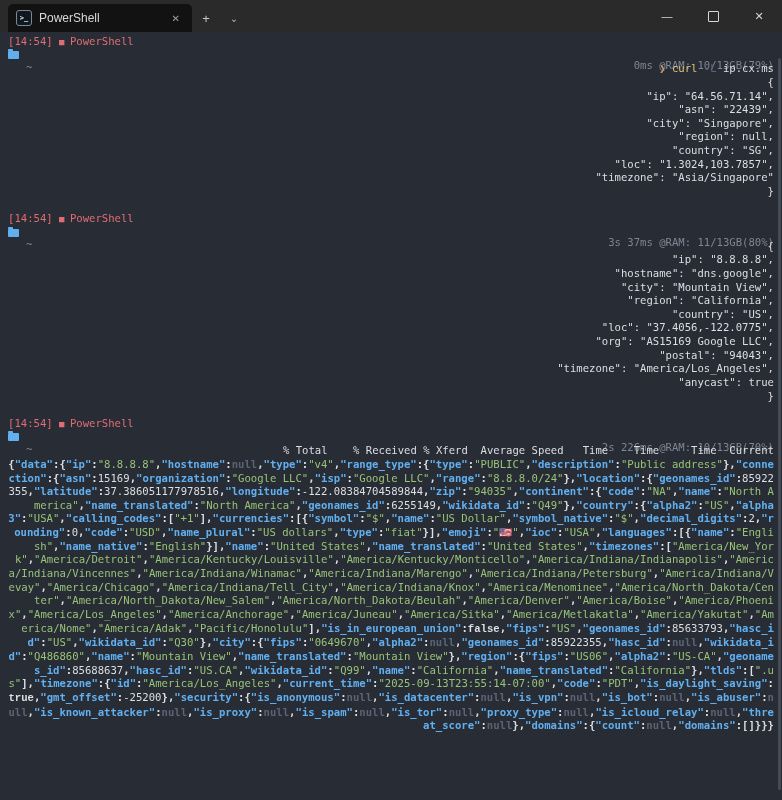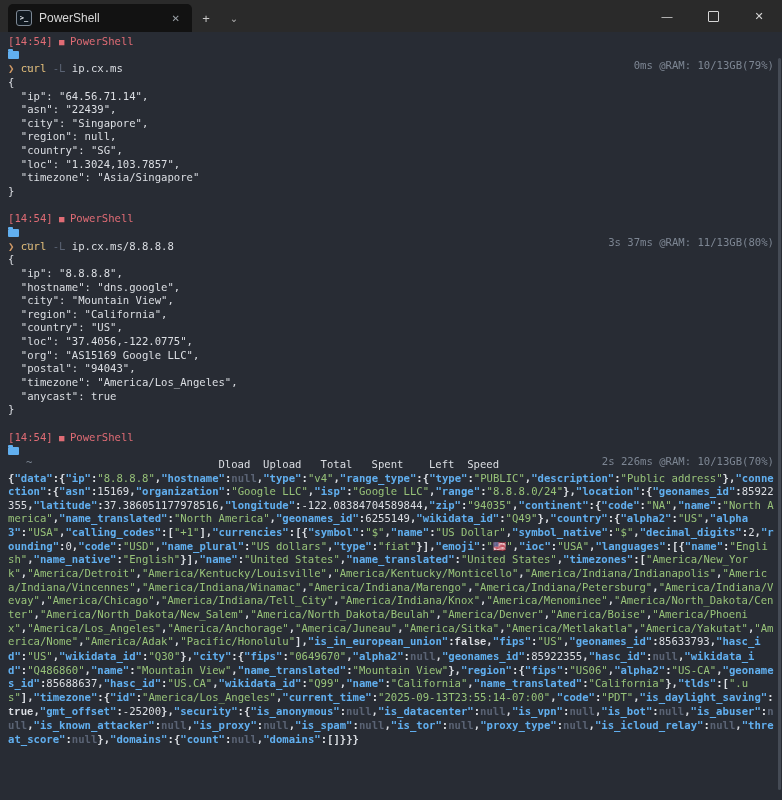--- a/index.html
+++ b/index.html
@@ -15,21 +15,21 @@
   .tabbar-btn{width:28px;margin-top:4px;display:flex;align-items:center;justify-content:center;color:#c8c8c8;font-size:13px;}
   .tabbar-btn.small{font-size:10px;color:#b0b0b0;}
   .tb-spacer{flex:1;}
   .win-btn{width:46px;display:flex;align-items:center;justify-content:center;color:#d6d6d6;font-size:11px;}
   .win-btn .sq{display:inline-block;width:9px;height:9px;border:1px solid #d6d6d6;border-radius:1px;}
 
   
   .terminal{position:absolute;top:32px;left:0;width:766px;height:768px;padding:3px 8px 0 8px;background:#282c34;
             font-family:"DejaVu Sans Mono",monospace;font-size:10.6px;line-height:13.65px;color:#dcdfe4;}
   .line{white-space:pre;height:13.65px;}
-  .blk{margin-bottom:13.65px;}
+  .blk{margin-bottom:13.65px;text-align:right;}
   .blk:last-child{margin-bottom:0;}
   .hdr{display:flex;justify-content:space-between;height:13.65px;white-space:pre;}
   .c-red{color:#e06c75;}
   .c-yellow{color:#e5c07b;}
   .c-prompt{color:#d19a66;}
   .c-gray{color:#7d8693;margin-top:24px;}
   .c-dim{color:#5a6374;}
   .c-fg{color:#dcdfe4;}
   .sq-icon{font-size:9px;}
   .cwd{display:flex;align-items:center;height:13.65px;}
@@ -92,37 +92,36 @@
       <div class="line"><span class="c-fg">  "loc": "1.3024,103.7857",</span></div>
       <div class="line"><span class="c-fg">  "timezone": "Asia/Singapore"</span></div>
       <div class="line"><span class="c-fg">}</span></div>
     </div>
     <div class="blk">
       <div class="hdr"><span><span class="c-red">[14:54] </span><span class="c-red sq-icon">■ </span><span class="c-red">PowerShell</span></span><span class="c-gray">3s 37ms @RAM: 11/13GB(80%)</span></div>
       <div class="cwd">
         <span class="folder"></span>
         <span class="c-gray">~</span>
       </div>
-      <div class="line"><span class="c-prompt">❯ </span><span class="c-yellow">curl</span><span class="c-fg"> </span><span class="c-dim">-L</span><span class="c-fg"> ip.cx.ms/8.8.8.8</span></div>
       <div class="line"><span class="c-fg">{</span></div>
       <div class="line"><span class="c-fg">  "ip": "8.8.8.8",</span></div>
       <div class="line"><span class="c-fg">  "hostname": "dns.google",</span></div>
       <div class="line"><span class="c-fg">  "city": "Mountain View",</span></div>
       <div class="line"><span class="c-fg">  "region": "California",</span></div>
       <div class="line"><span class="c-fg">  "country": "US",</span></div>
       <div class="line"><span class="c-fg">  "loc": "37.4056,-122.0775",</span></div>
       <div class="line"><span class="c-fg">  "org": "AS15169 Google LLC",</span></div>
       <div class="line"><span class="c-fg">  "postal": "94043",</span></div>
       <div class="line"><span class="c-fg">  "timezone": "America/Los_Angeles",</span></div>
       <div class="line"><span class="c-fg">  "anycast": true</span></div>
       <div class="line"><span class="c-fg">}</span></div>
     </div>
     <div class="blk">
       <div class="hdr"><span><span class="c-red">[14:54] </span><span class="c-red sq-icon">■ </span><span class="c-red">PowerShell</span></span><span class="c-gray">2s 226ms @RAM: 10/13GB(70%)</span></div>
       <div class="cwd">
         <span class="folder"></span>
         <span class="c-gray">~</span>
       </div>
-      <div class="line"><span class="c-fg">                                 Dload  Upload   Total   Spent    Left  Speed</span></div>
+      <div class="line"><span class="c-fg">  % Total    % Received % Xferd  Average Speed   Time    Time     Time  Current</span></div>
       <pre class="blob"><span class="c-punct">{</span><span class="c-key">"data"</span><span class="c-punct">:</span><span class="c-punct">{</span><span class="c-key">"ip"</span><span class="c-punct">:</span><span class="c-str">"8.8.8.8"</span><span class="c-punct">,</span><span class="c-key">"hostname"</span><span class="c-punct">:</span><span class="c-null">null</span><span class="c-punct">,</span><span class="c-key">"type"</span><span class="c-punct">:</span><span class="c-str">"v4"</span><span class="c-punct">,</span><span class="c-key">"range_type"</span><span class="c-punct">:</span><span class="c-punct">{</span><span class="c-key">"type"</span><span class="c-punct">:</span><span class="c-str">"PUBLIC"</span><span class="c-punct">,</span><span class="c-key">"description"</span><span class="c-punct">:</span><span class="c-str">"Public address"</span><span class="c-punct">}</span><span class="c-punct">,</span><span class="c-key">"connection"</span><span class="c-punct">:</span><span class="c-punct">{</span><span class="c-key">"asn"</span><span class="c-punct">:</span><span class="c-num">15169</span><span class="c-punct">,</span><span class="c-key">"organization"</span><span class="c-punct">:</span><span class="c-str">"Google LLC"</span><span class="c-punct">,</span><span class="c-key">"isp"</span><span class="c-punct">:</span><span class="c-str">"Google LLC"</span><span class="c-punct">,</span><span class="c-key">"range"</span><span class="c-punct">:</span><span class="c-str">"8.8.8.0/24"</span><span class="c-punct">}</span><span class="c-punct">,</span><span class="c-key">"location"</span><span class="c-punct">:</span><span class="c-punct">{</span><span class="c-key">"geonames_id"</span><span class="c-punct">:</span><span class="c-num">85922355</span><span class="c-punct">,</span><span class="c-key">"latitude"</span><span class="c-punct">:</span><span class="c-num">37.386051177978516</span><span class="c-punct">,</span><span class="c-key">"longitude"</span><span class="c-punct">:</span><span class="c-num">-122.08384704589844</span><span class="c-punct">,</span><span class="c-key">"zip"</span><span class="c-punct">:</span><span class="c-str">"94035"</span><span class="c-punct">,</span><span class="c-key">"continent"</span><span class="c-punct">:</span><span class="c-punct">{</span><span class="c-key">"code"</span><span class="c-punct">:</span><span class="c-str">"NA"</span><span class="c-punct">,</span><span class="c-key">"name"</span><span class="c-punct">:</span><span class="c-str">"North America"</span><span class="c-punct">,</span><span class="c-key">"name_translated"</span><span class="c-punct">:</span><span class="c-str">"North America"</span><span class="c-punct">,</span><span class="c-key">"geonames_id"</span><span class="c-punct">:</span><span class="c-num">6255149</span><span class="c-punct">,</span><span class="c-key">"wikidata_id"</span><span class="c-punct">:</span><span class="c-str">"Q49"</span><span class="c-punct">}</span><span class="c-punct">,</span><span class="c-key">"country"</span><span class="c-punct">:</span><span class="c-punct">{</span><span class="c-key">"alpha2"</span><span class="c-punct">:</span><span class="c-str">"US"</span><span class="c-punct">,</span><span class="c-key">"alpha3"</span><span class="c-punct">:</span><span class="c-str">"USA"</span><span class="c-punct">,</span><span class="c-key">"calling_codes"</span><span class="c-punct">:</span><span class="c-punct">[</span><span class="c-str">"+1"</span><span class="c-punct">]</span><span class="c-punct">,</span><span class="c-key">"currencies"</span><span class="c-punct">:</span><span class="c-punct">[</span><span class="c-punct">{</span><span class="c-key">"symbol"</span><span class="c-punct">:</span><span class="c-str">"$"</span><span class="c-punct">,</span><span class="c-key">"name"</span><span class="c-punct">:</span><span class="c-str">"US Dollar"</span><span class="c-punct">,</span><span class="c-key">"symbol_native"</span><span class="c-punct">:</span><span class="c-str">"$"</span><span class="c-punct">,</span><span class="c-key">"decimal_digits"</span><span class="c-punct">:</span><span class="c-num">2</span><span class="c-punct">,</span><span class="c-key">"rounding"</span><span class="c-punct">:</span><span class="c-num">0</span><span class="c-punct">,</span><span class="c-key">"code"</span><span class="c-punct">:</span><span class="c-str">"USD"</span><span class="c-punct">,</span><span class="c-key">"name_plural"</span><span class="c-punct">:</span><span class="c-str">"US dollars"</span><span class="c-punct">,</span><span class="c-key">"type"</span><span class="c-punct">:</span><span class="c-str">"fiat"</span><span class="c-punct">}</span><span class="c-punct">]</span><span class="c-punct">,</span><span class="c-key">"emoji"</span><span class="c-punct">:</span><span class="c-str">"🇺🇸"</span><span class="c-punct">,</span><span class="c-key">"ioc"</span><span class="c-punct">:</span><span class="c-str">"USA"</span><span class="c-punct">,</span><span class="c-key">"languages"</span><span class="c-punct">:</span><span class="c-punct">[</span><span class="c-punct">{</span><span class="c-key">"name"</span><span class="c-punct">:</span><span class="c-str">"English"</span><span class="c-punct">,</span><span class="c-key">"name_native"</span><span class="c-punct">:</span><span class="c-str">"English"</span><span class="c-punct">}</span><span class="c-punct">]</span><span class="c-punct">,</span><span class="c-key">"name"</span><span class="c-punct">:</span><span class="c-str">"United States"</span><span class="c-punct">,</span><span class="c-key">"name_translated"</span><span class="c-punct">:</span><span class="c-str">"United States"</span><span class="c-punct">,</span><span class="c-key">"timezones"</span><span class="c-punct">:</span><span class="c-punct">[</span><span class="c-str">"America/New_York"</span><span class="c-punct">,</span><span class="c-str">"America/Detroit"</span><span class="c-punct">,</span><span class="c-str">"America/Kentucky/Louisville"</span><span class="c-punct">,</span><span class="c-str">"America/Kentucky/Monticello"</span><span class="c-punct">,</span><span class="c-str">"America/Indiana/Indianapolis"</span><span class="c-punct">,</span><span class="c-str">"America/Indiana/Vincennes"</span><span class="c-punct">,</span><span class="c-str">"America/Indiana/Winamac"</span><span class="c-punct">,</span><span class="c-str">"America/Indiana/Marengo"</span><span class="c-punct">,</span><span class="c-str">"America/Indiana/Petersburg"</span><span class="c-punct">,</span><span class="c-str">"America/Indiana/Vevay"</span><span class="c-punct">,</span><span class="c-str">"America/Chicago"</span><span class="c-punct">,</span><span class="c-str">"America/Indiana/Tell_City"</span><span class="c-punct">,</span><span class="c-str">"America/Indiana/Knox"</span><span class="c-punct">,</span><span class="c-str">"America/Menominee"</span><span class="c-punct">,</span><span class="c-str">"America/North_Dakota/Center"</span><span class="c-punct">,</span><span class="c-str">"America/North_Dakota/New_Salem"</span><span class="c-punct">,</span><span class="c-str">"America/North_Dakota/Beulah"</span><span class="c-punct">,</span><span class="c-str">"America/Denver"</span><span class="c-punct">,</span><span class="c-str">"America/Boise"</span><span class="c-punct">,</span><span class="c-str">"America/Phoenix"</span><span class="c-punct">,</span><span class="c-str">"America/Los_Angeles"</span><span class="c-punct">,</span><span class="c-str">"America/Anchorage"</span><span class="c-punct">,</span><span class="c-str">"America/Juneau"</span><span class="c-punct">,</span><span class="c-str">"America/Sitka"</span><span class="c-punct">,</span><span class="c-str">"America/Metlakatla"</span><span class="c-punct">,</span><span class="c-str">"America/Yakutat"</span><span class="c-punct">,</span><span class="c-str">"America/Nome"</span><span class="c-punct">,</span><span class="c-str">"America/Adak"</span><span class="c-punct">,</span><span class="c-str">"Pacific/Honolulu"</span><span class="c-punct">]</span><span class="c-punct">,</span><span class="c-key">"is_in_european_union"</span><span class="c-punct">:</span><span class="c-bool">false</span><span class="c-punct">,</span><span class="c-key">"fips"</span><span class="c-punct">:</span><span class="c-str">"US"</span><span class="c-punct">,</span><span class="c-key">"geonames_id"</span><span class="c-punct">:</span><span class="c-num">85633793</span><span class="c-punct">,</span><span class="c-key">"hasc_id"</span><span class="c-punct">:</span><span class="c-str">"US"</span><span class="c-punct">,</span><span class="c-key">"wikidata_id"</span><span class="c-punct">:</span><span class="c-str">"Q30"</span><span class="c-punct">}</span><span class="c-punct">,</span><span class="c-key">"city"</span><span class="c-punct">:</span><span class="c-punct">{</span><span class="c-key">"fips"</span><span class="c-punct">:</span><span class="c-str">"0649670"</span><span class="c-punct">,</span><span class="c-key">"alpha2"</span><span class="c-punct">:</span><span class="c-null">null</span><span class="c-punct">,</span><span class="c-key">"geonames_id"</span><span class="c-punct">:</span><span class="c-num">85922355</span><span class="c-punct">,</span><span class="c-key">"hasc_id"</span><span class="c-punct">:</span><span class="c-null">null</span><span class="c-punct">,</span><span class="c-key">"wikidata_id"</span><span class="c-punct">:</span><span class="c-str">"Q486860"</span><span class="c-punct">,</span><span class="c-key">"name"</span><span class="c-punct">:</span><span class="c-str">"Mountain View"</span><span class="c-punct">,</span><span class="c-key">"name_translated"</span><span class="c-punct">:</span><span class="c-str">"Mountain View"</span><span class="c-punct">}</span><span class="c-punct">,</span><span class="c-key">"region"</span><span class="c-punct">:</span><span class="c-punct">{</span><span class="c-key">"fips"</span><span class="c-punct">:</span><span class="c-str">"US06"</span><span class="c-punct">,</span><span class="c-key">"alpha2"</span><span class="c-punct">:</span><span class="c-str">"US-CA"</span><span class="c-punct">,</span><span class="c-key">"geonames_id"</span><span class="c-punct">:</span><span class="c-num">85688637</span><span class="c-punct">,</span><span class="c-key">"hasc_id"</span><span class="c-punct">:</span><span class="c-str">"US.CA"</span><span class="c-punct">,</span><span class="c-key">"wikidata_id"</span><span class="c-punct">:</span><span class="c-str">"Q99"</span><span class="c-punct">,</span><span class="c-key">"name"</span><span class="c-punct">:</span><span class="c-str">"California"</span><span class="c-punct">,</span><span class="c-key">"name_translated"</span><span class="c-punct">:</span><span class="c-str">"California"</span><span class="c-punct">}</span><span class="c-punct">,</span><span class="c-key">"tlds"</span><span class="c-punct">:</span><span class="c-punct">[</span><span class="c-str">".us"</span><span class="c-punct">]</span><span class="c-punct">,</span><span class="c-key">"timezone"</span><span class="c-punct">:</span><span class="c-punct">{</span><span class="c-key">"id"</span><span class="c-punct">:</span><span class="c-str">"America/Los_Angeles"</span><span class="c-punct">,</span><span class="c-key">"current_time"</span><span class="c-punct">:</span><span class="c-str">"2025-09-13T23:55:14-07:00"</span><span class="c-punct">,</span><span class="c-key">"code"</span><span class="c-punct">:</span><span class="c-str">"PDT"</span><span class="c-punct">,</span><span class="c-key">"is_daylight_saving"</span><span class="c-punct">:</span><span class="c-bool">true</span><span class="c-punct">,</span><span class="c-key">"gmt_offset"</span><span class="c-punct">:</span><span class="c-num">-25200</span><span class="c-punct">}</span><span class="c-punct">,</span><span class="c-key">"security"</span><span class="c-punct">:</span><span class="c-punct">{</span><span class="c-key">"is_anonymous"</span><span class="c-punct">:</span><span class="c-null">null</span><span class="c-punct">,</span><span class="c-key">"is_datacenter"</span><span class="c-punct">:</span><span class="c-null">null</span><span class="c-punct">,</span><span class="c-key">"is_vpn"</span><span class="c-punct">:</span><span class="c-null">null</span><span class="c-punct">,</span><span class="c-key">"is_bot"</span><span class="c-punct">:</span><span class="c-null">null</span><span class="c-punct">,</span><span class="c-key">"is_abuser"</span><span class="c-punct">:</span><span class="c-null">null</span><span class="c-punct">,</span><span class="c-key">"is_known_attacker"</span><span class="c-punct">:</span><span class="c-null">null</span><span class="c-punct">,</span><span class="c-key">"is_proxy"</span><span class="c-punct">:</span><span class="c-null">null</span><span class="c-punct">,</span><span class="c-key">"is_spam"</span><span class="c-punct">:</span><span class="c-null">null</span><span class="c-punct">,</span><span class="c-key">"is_tor"</span><span class="c-punct">:</span><span class="c-null">null</span><span class="c-punct">,</span><span class="c-key">"proxy_type"</span><span class="c-punct">:</span><span class="c-null">null</span><span class="c-punct">,</span><span class="c-key">"is_icloud_relay"</span><span class="c-punct">:</span><span class="c-null">null</span><span class="c-punct">,</span><span class="c-key">"threat_score"</span><span class="c-punct">:</span><span class="c-null">null</span><span class="c-punct">}</span><span class="c-punct">,</span><span class="c-key">"domains"</span><span class="c-punct">:</span><span class="c-punct">{</span><span class="c-key">"count"</span><span class="c-punct">:</span><span class="c-null">null</span><span class="c-punct">,</span><span class="c-key">"domains"</span><span class="c-punct">:</span><span class="c-punct">[</span><span class="c-punct">]</span><span class="c-punct">}</span><span class="c-punct">}</span><span class="c-punct">}</span></pre>
     </div>
   </div>
 <div class="scrollbar"></div>
 
 </body></html>

